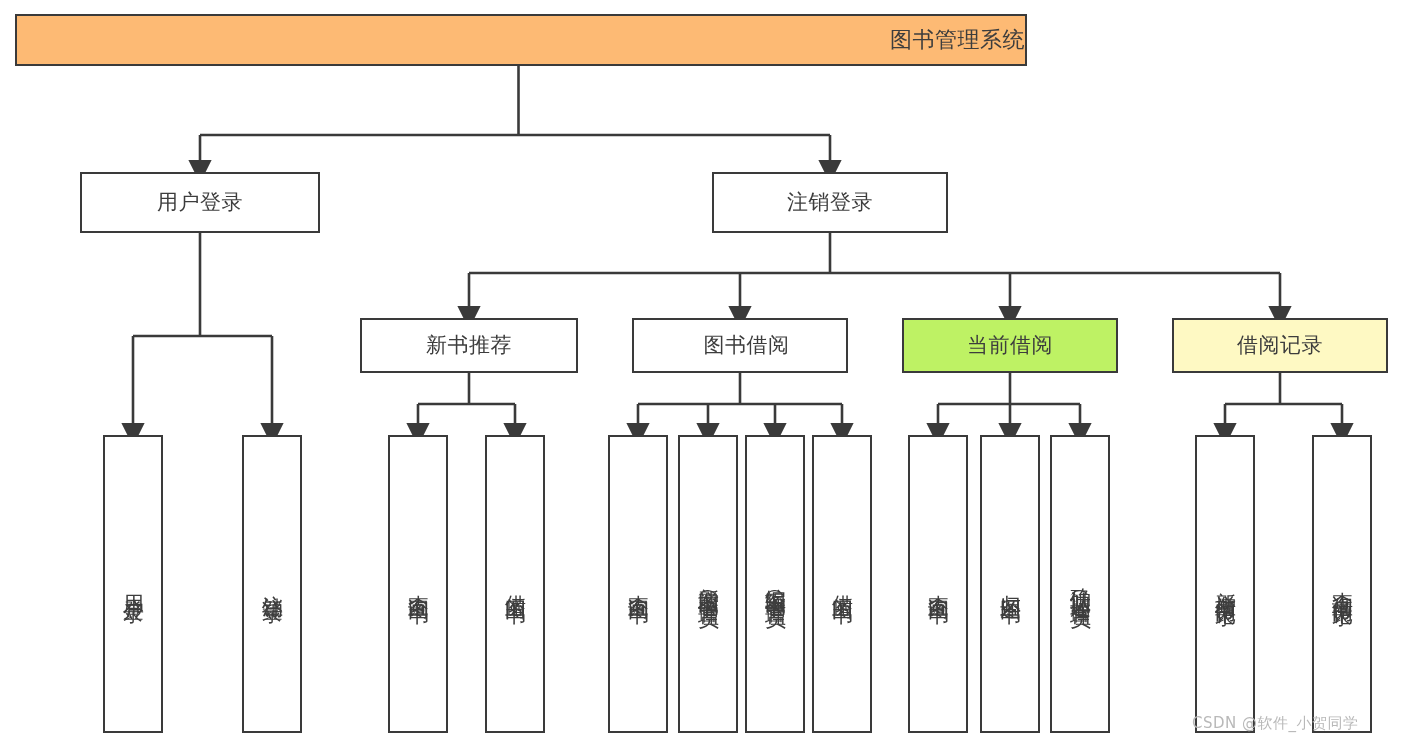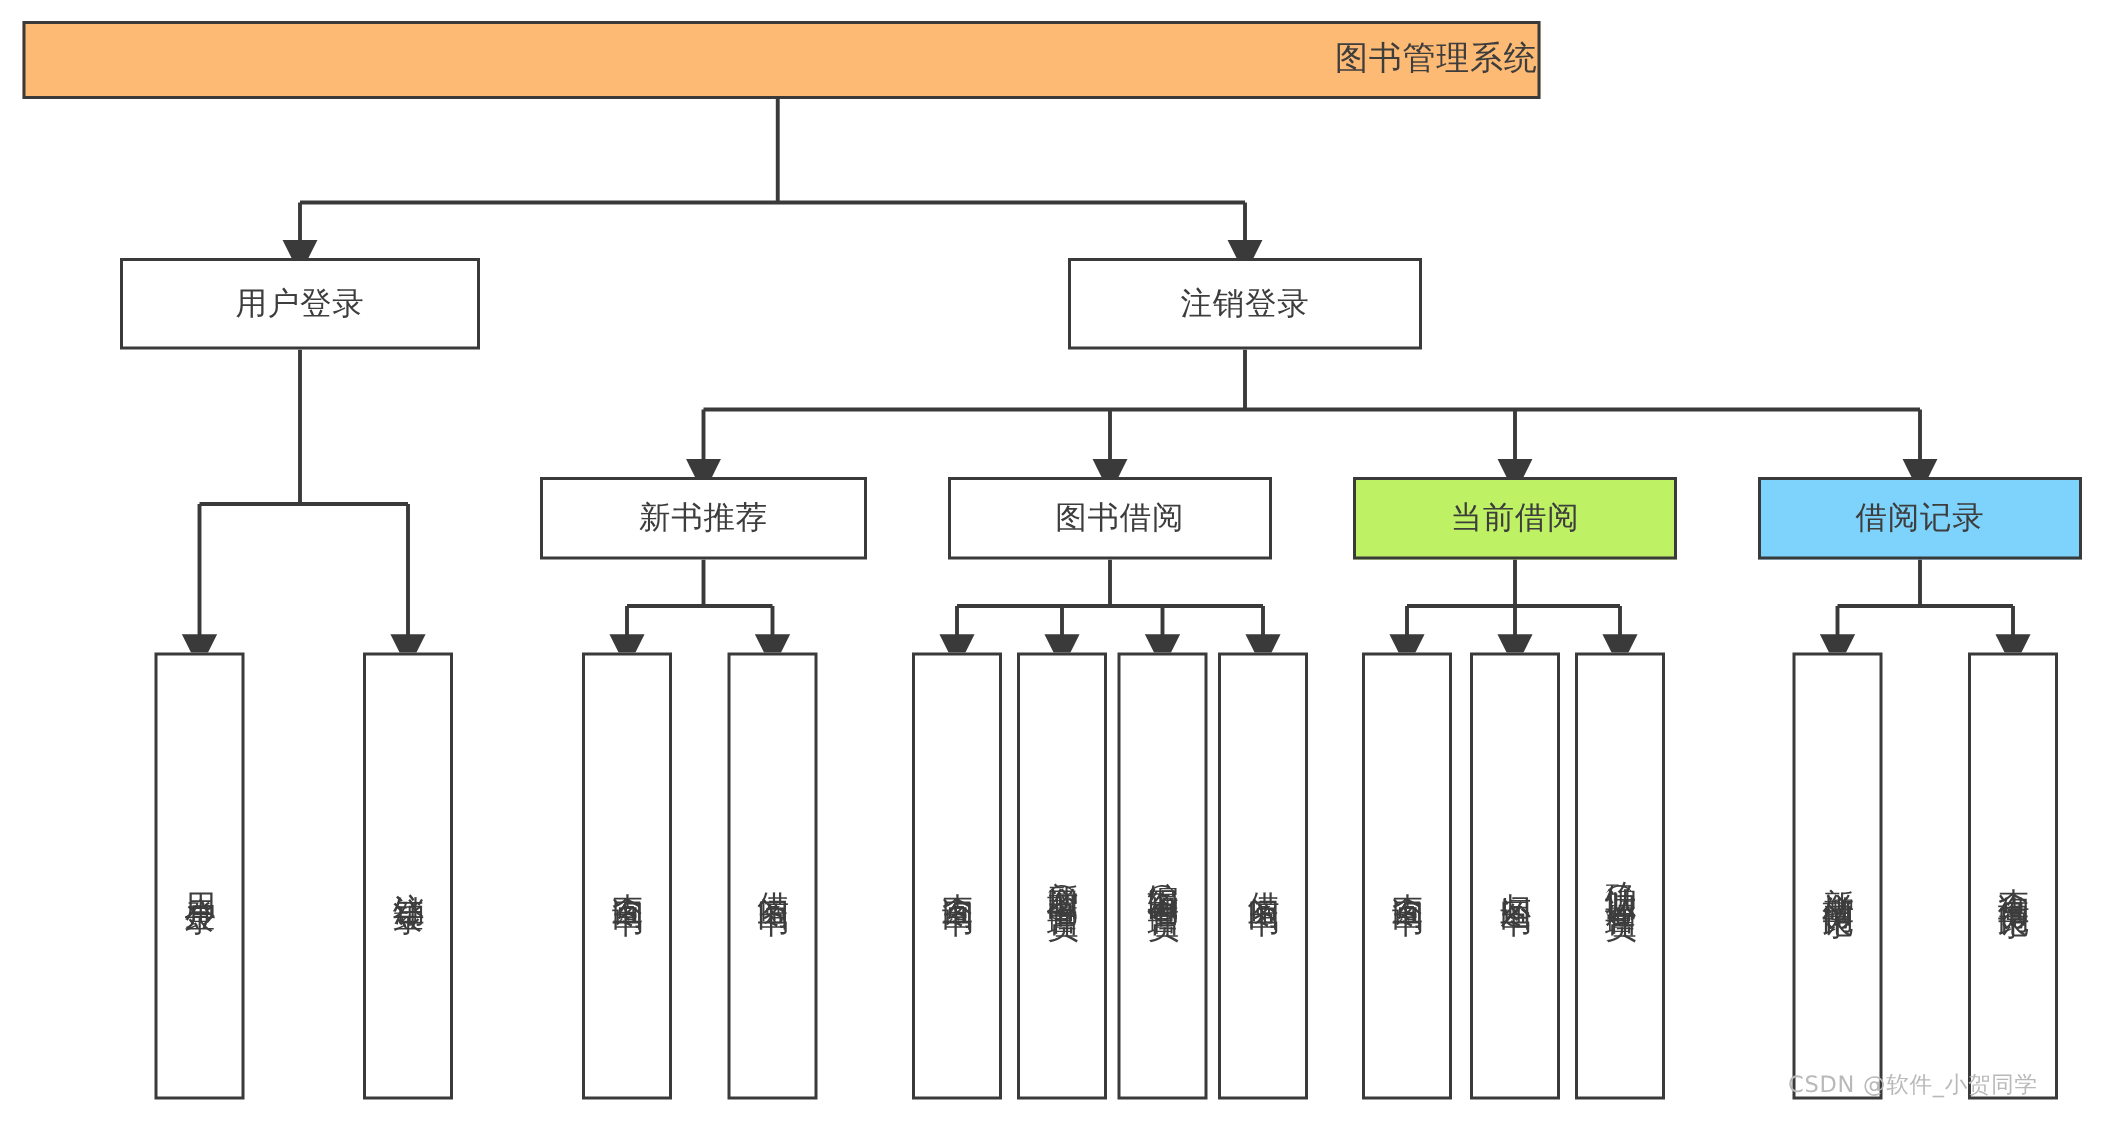--- a/index.html
+++ b/index.html
@@ -126,21 +126,21 @@
       </div>
       <div class="node" style="left: 360px; top: 318px; width: 218px; height: 55px; border-color: rgb(58, 58, 58); background: rgb(255, 255, 255); color: rgb(61, 61, 61);">
         <span class="hlabel">新书推荐</span>
       </div>
       <div class="node" style="left: 632px; top: 318px; width: 216px; height: 55px; border-color: rgb(58, 58, 58); background: rgb(255, 255, 255); color: rgb(61, 61, 61); padding-left: 13px;">
         <span class="hlabel">图书借阅</span>
       </div>
       <div class="node" style="left: 902px; top: 318px; width: 216px; height: 55px; border-color: rgb(58, 58, 58); background: #bef264; color: rgb(61, 61, 61);">
         <span class="hlabel">当前借阅</span>
       </div>
-      <div class="node" style="left: 1172px; top: 318px; width: 216px; height: 55px; border-color: rgb(58, 58, 58); background: #7dd3fc; color: rgb(61, 61, 61);">
+      <div class="node" style="left: 1172px; top: 318px; width: 216px; height: 55px; border-color: rgb(58, 58, 58); background: #fef9c3; color: rgb(61, 61, 61);">
         <span class="hlabel">借阅记录</span>
       </div>
       <div class="node vert" style="left: 103px; top: 435px; width: 60px; height: 298px; border-color: rgb(58, 58, 58); background: rgb(255, 255, 255); color: rgb(61, 61, 61);">
         <span class="vlabel">用户登录</span>
       </div>
       <div class="node vert" style="left: 242px; top: 435px; width: 60px; height: 298px; border-color: rgb(58, 58, 58); background: rgb(255, 255, 255); color: rgb(61, 61, 61);">
         <span class="vlabel">注销登录</span>
       </div>
       <div class="node vert" style="left: 388px; top: 435px; width: 60px; height: 298px; border-color: rgb(58, 58, 58); background: rgb(255, 255, 255); color: rgb(61, 61, 61);">
         <span class="vlabel">查询图书</span>

